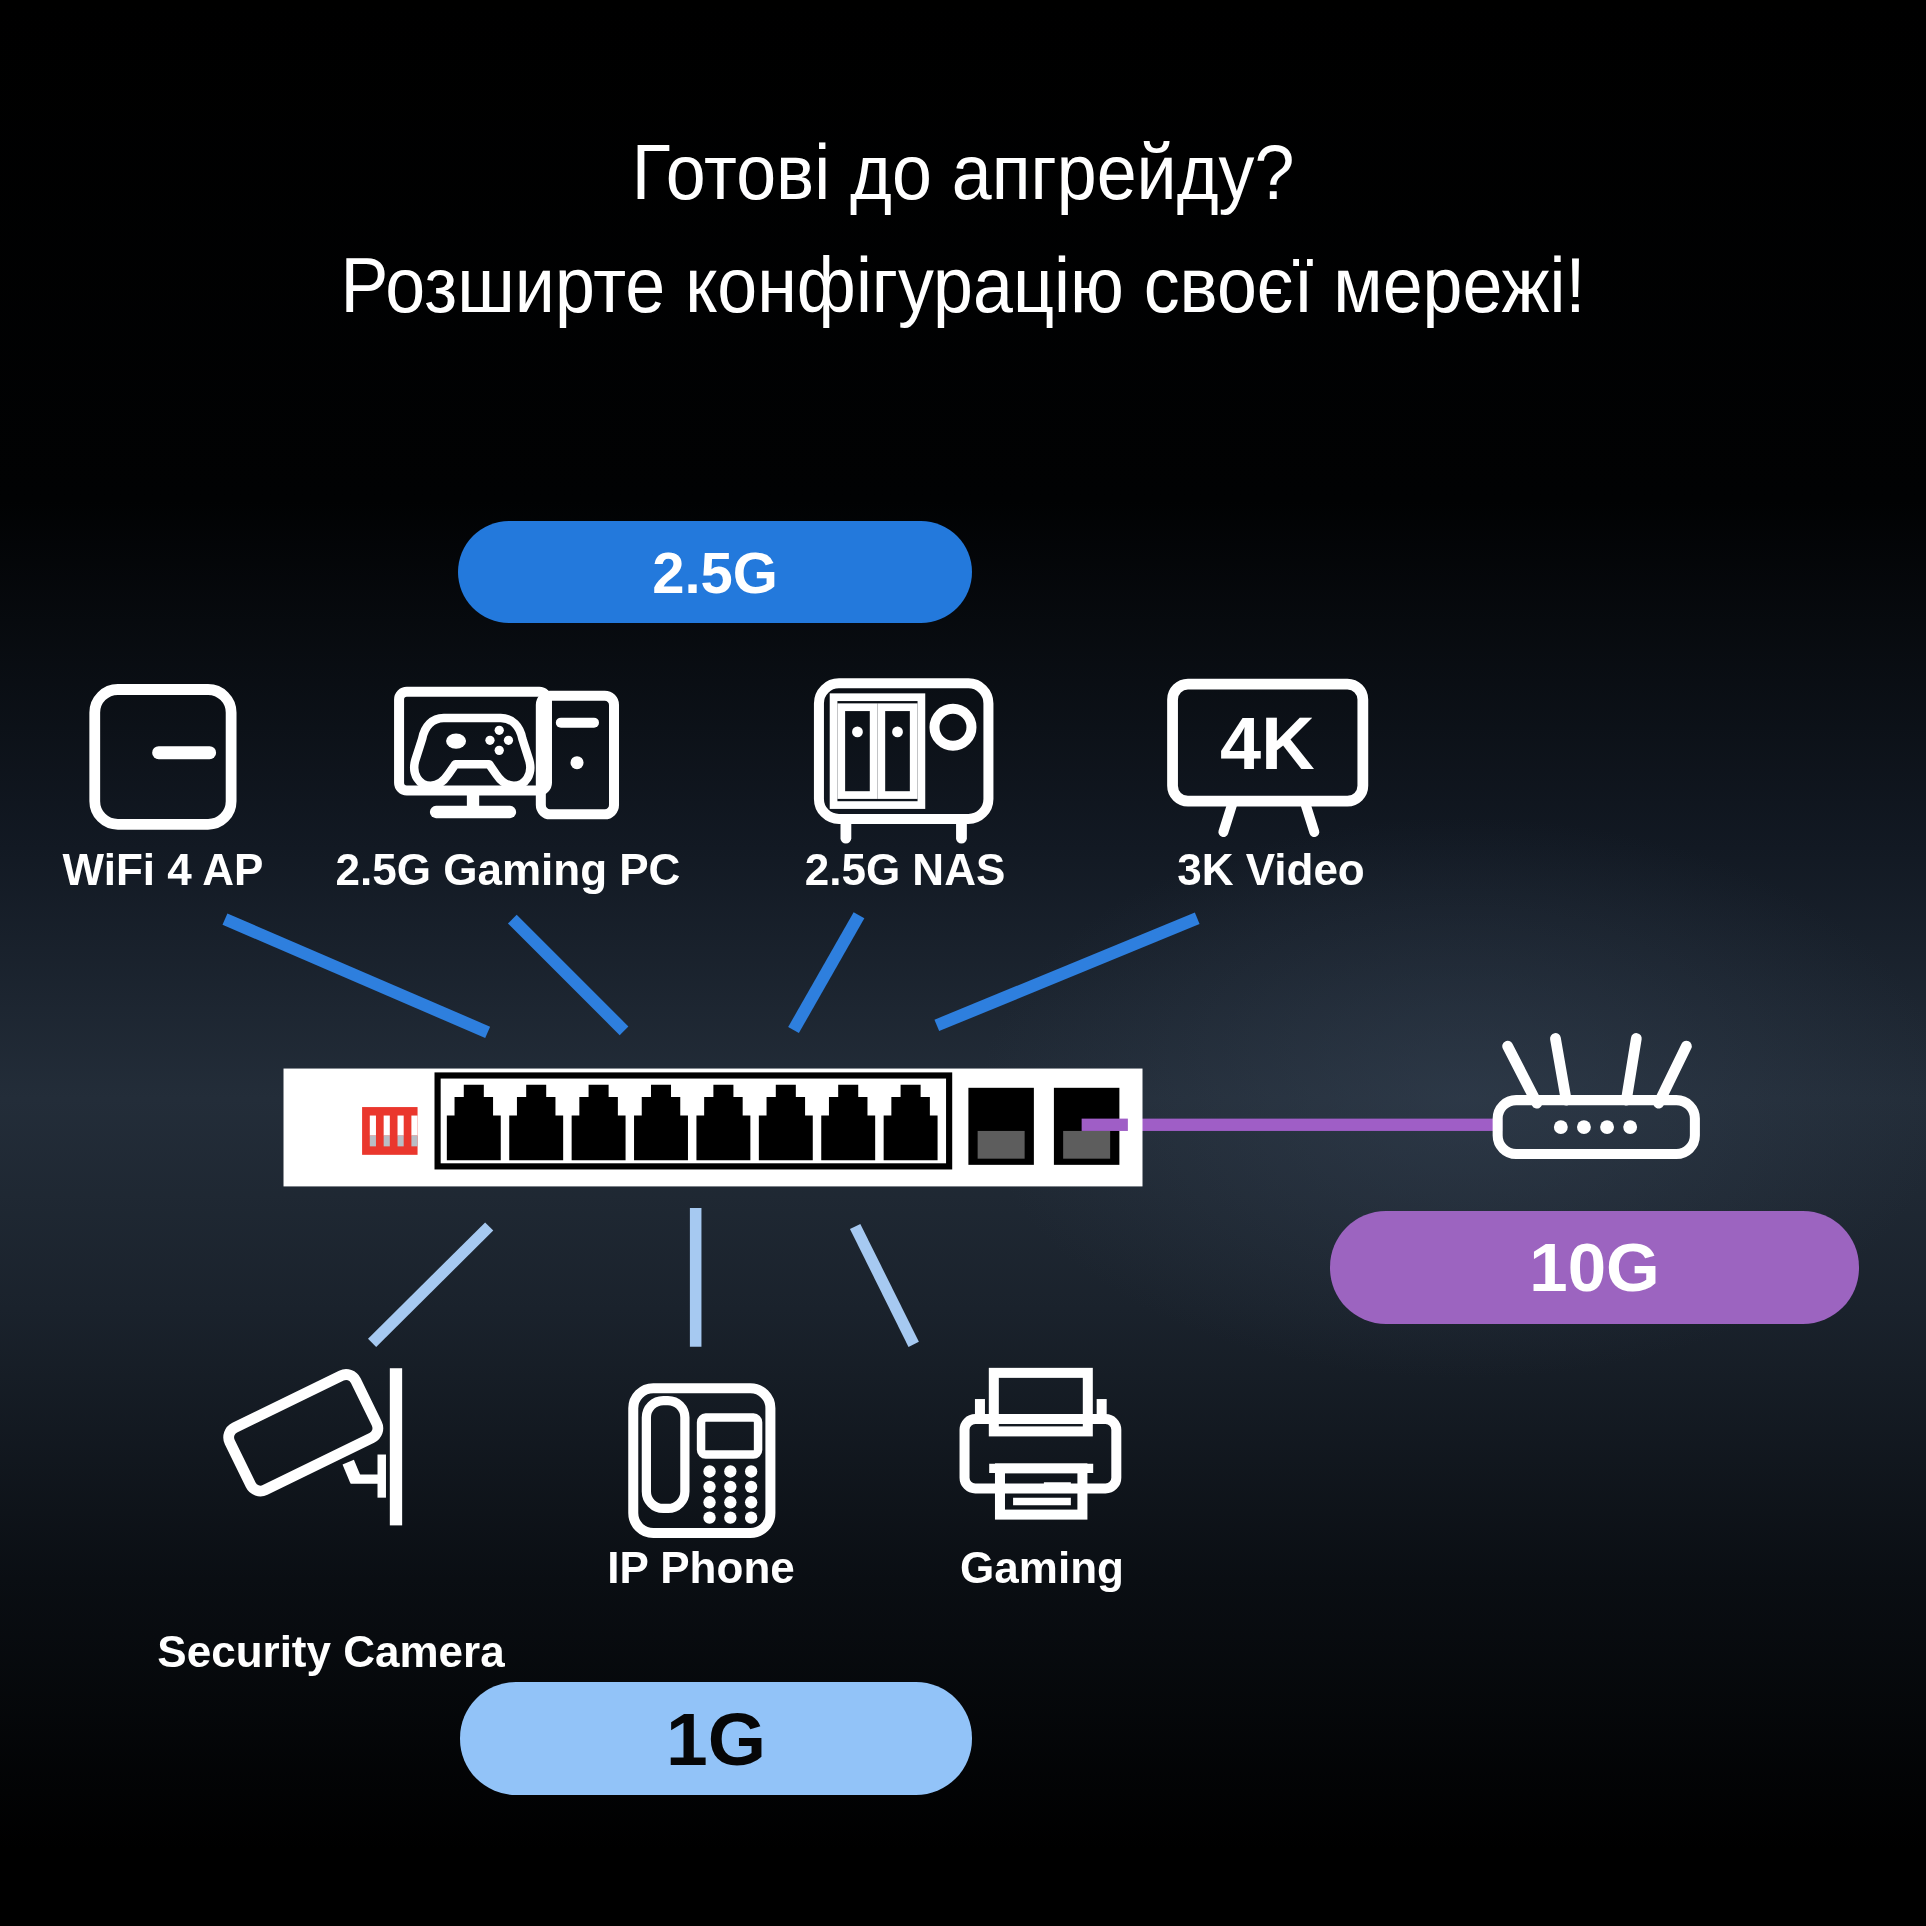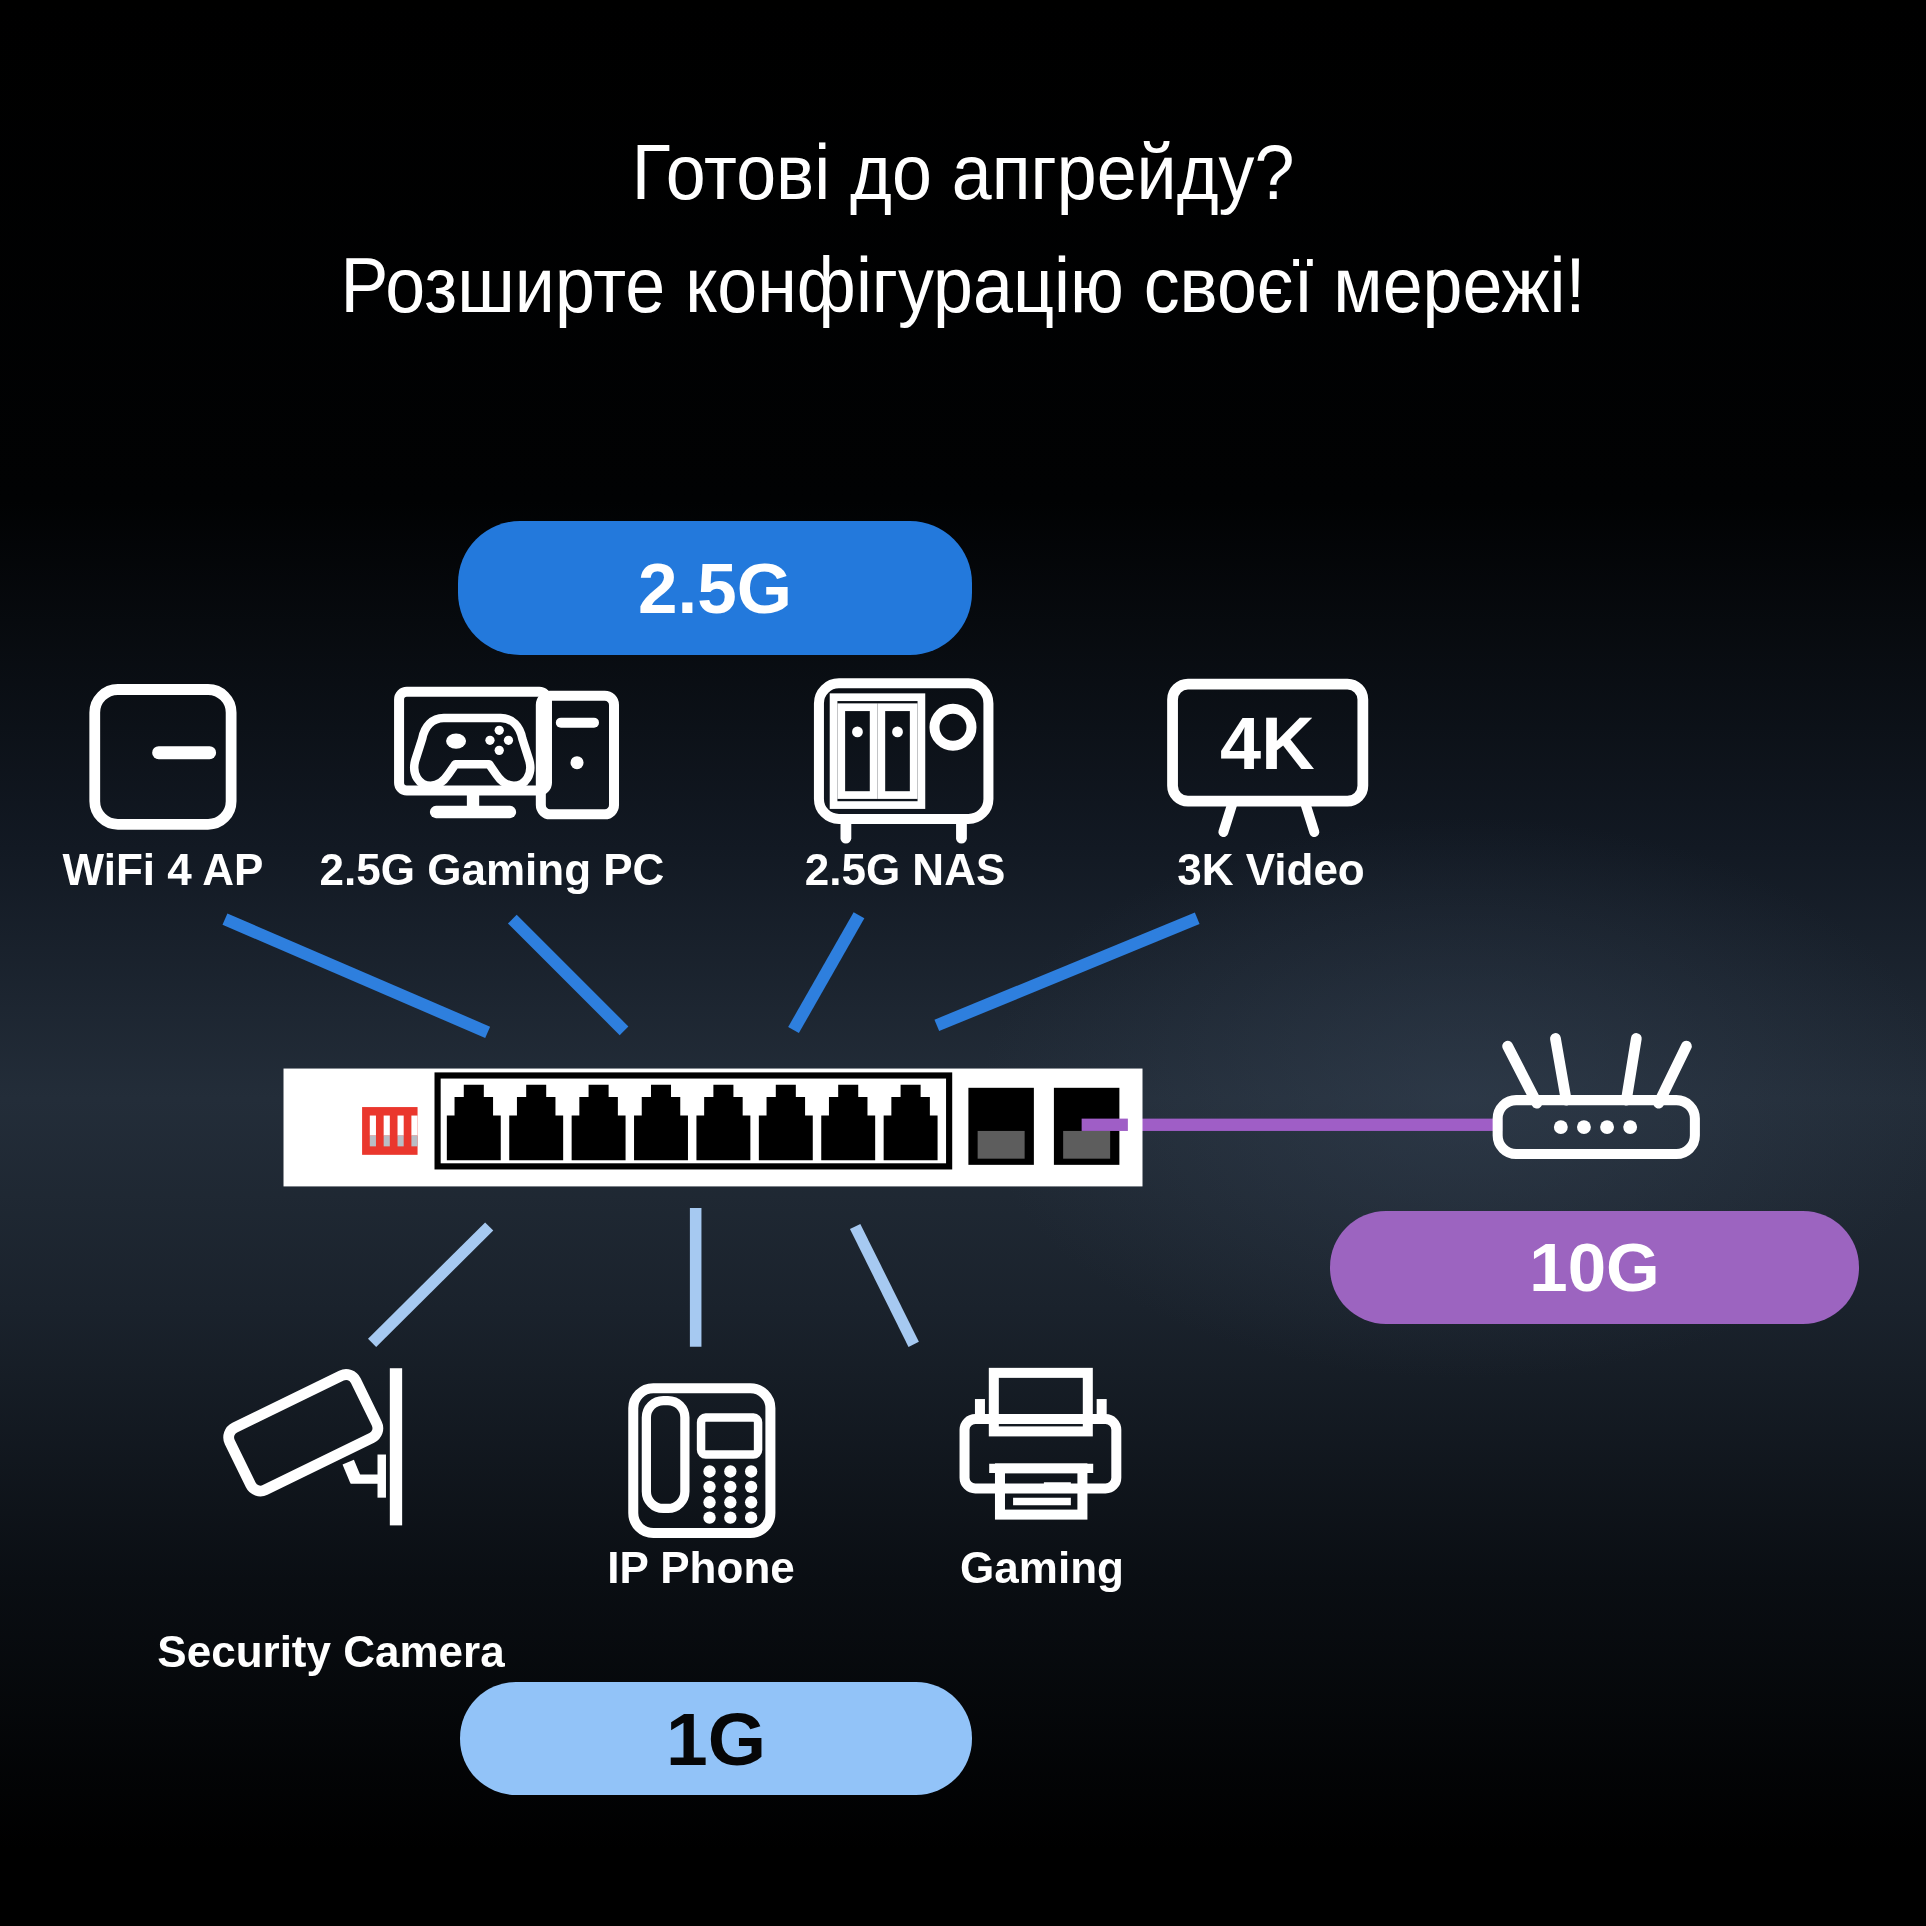--- a/index.html
+++ b/index.html
@@ -15,21 +15,21 @@
     position:absolute;left:0;top:116px;width:100%;
     text-align:center;color:#fff;font-size:78px;font-weight:400;
     line-height:113px;letter-spacing:0px;
     transform:scaleX(0.92);transform-origin:50% 0;
     white-space:nowrap;
   }
   .badge{
     position:absolute;display:flex;align-items:center;justify-content:center;
     color:#fff;font-weight:700;
   }
-  .badge-top{left:458px;top:521px;width:514px;height:134px;border-radius:62px;font-size:71px;justify-content:center;}
+  .badge-top{left:458px;top:521px;width:514px;height:102px;border-radius:62px;font-size:58px;justify-content:center;}
   .badge-right{left:1330px;top:1211px;width:529px;height:113px;border-radius:56px;font-size:69px;}
   .badge-bottom{left:460px;top:1640px;width:512px;height:113px;border-radius:56px;font-size:75px;color:#060607;}
   .dev-label{
     position:absolute;transform:translateX(-50%);
     color:#fff;font-size:44px;font-weight:700;white-space:nowrap;
   }
   svg{position:absolute;left:0;top:0;}
   .stroke{fill:none;stroke:#fff;}
 </style>
 </head>
@@ -46,21 +46,21 @@
     <span>2.5G</span>
   </div>
   <div class="badge badge-right" style="background-color: rgb(156, 100, 192);">
     <span>10G</span>
   </div>
   <div class="badge badge-bottom" style="background-color: rgb(146, 195, 248); margin-top: 42px;">
     <span>1G</span>
   </div>
 
   <div class="dev-label" style="left:163px;top:845px">WiFi 4 AP</div>
-  <div class="dev-label" style="left:492px;top:845px">2.5G Gaming PC</div>
+  <div class="dev-label" style="left:508px;top:845px">2.5G Gaming PC</div>
   <div class="dev-label" style="left:905px;top:845px">2.5G NAS</div>
   <div class="dev-label" style="left:1271px;top:845px">3K Video</div>
   <div class="dev-label" style="left:331px;top:1627px">Security Camera</div>
   <div class="dev-label" style="left:701px;top:1543px">IP Phone</div>
   <div class="dev-label" style="left:1042px;top:1543px">Gaming</div>
 
   <svg width="1926" height="1926" viewBox="0 0 2500 2500">
     <defs>
       <path id="rj45" d="M22 0 h26 v16 h12 v24 h10 v58 h-70 v-58 h10 v-24 h12 z"></path>
     </defs>

